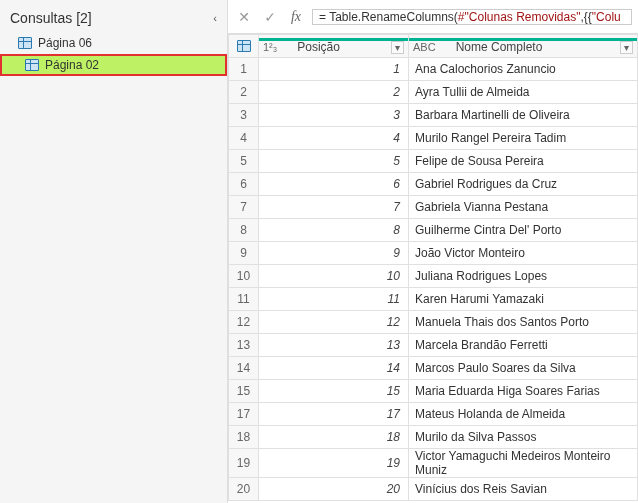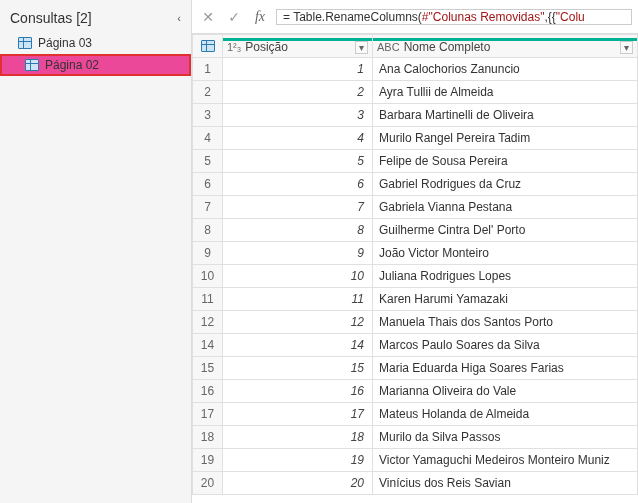--- a/index.html
+++ b/index.html
@@ -1,39 +1,39 @@
 <!DOCTYPE html>
 <html><head>
 <meta charset="utf-8">
 <style>
 * { box-sizing: border-box; margin: 0; padding: 0; font-family: "Segoe UI", Tahoma, sans-serif; }
 body { width: 638px; height: 503px; overflow: hidden; background: #fff; display: flex; font-size: 12px; color: #333; }
-.sidebar { width: 192px; border-right: 1px solid #ddd; background: #f5f5f5; padding-top: 6px; }
+.sidebar { width: 228px; border-right: 1px solid #ddd; background: #f5f5f5; padding-top: 6px; }
 .sidebar-header { display: flex; align-items: center; justify-content: space-between; padding: 4px 10px 6px 10px; font-size: 14px; color: #333; }
 .watermark { color: #bbb; font-size: 10px; padding-left: 10px; margin-top: -4px; margin-bottom: 4px; }
 .query-list { list-style: none; }
 .query-item { display: flex; align-items: center; padding: 4px 10px 4px 18px; gap: 6px; cursor: pointer; }
-.query-item.selected { background: #ec4899; padding-left: 25px; }
+.query-item.selected { background: #bef264; padding-left: 25px; }
 .query-item.highlight { outline: 2px solid #e03030; outline-offset: -2px; }
 .table-icon { display: inline-block; width: 14px; height: 12px; border: 1px solid #2a7ab0; border-radius: 1px; position: relative; background: #cde4f7; }
 .table-icon::before { content: ""; position: absolute; top: 3px; left: 0; right: 0; height: 1px; background: #2a7ab0; }
 .table-icon::after { content: ""; position: absolute; top: 0; bottom: 0; left: 4px; width: 1px; background: #2a7ab0; }
 .chev { font-size: 11px; color: #555; }
 .main { flex: 1; display: flex; flex-direction: column; overflow: hidden; }
 .formula-bar { display: flex; align-items: center; height: 34px; border-bottom: 1px solid #ddd; padding: 0 6px; gap: 6px; }
 .fb-btn { width: 20px; height: 20px; display: flex; align-items: center; justify-content: center; color: #999; font-size: 14px; }
 .fb-btn.fx { font-style: italic; font-family: Georgia, serif; color: #666; }
 .fb-input { flex: 1; border: 1px solid #ccc; height: 16px; padding: 0 6px; font-family: Consolas, monospace; font-size: 12px; white-space: nowrap; overflow: hidden; display: flex; align-items: center; }
 .fb-input .q { color: #a31515; }
 .fb-input .op { color: #333; }
 .grid-wrap { flex: 1; overflow: hidden; }
 .grid { border-collapse: collapse; width: 100%; }
 .grid th, .grid td { border: 1px solid #e0e0e0; height: 23px; }
 .grid thead th { background: #f7f7f7; font-weight: normal; text-align: left; position: relative; }
-.hdr-cell { display: flex; align-items: center; gap: 4px; padding: 0 4px; height: 16px; }
+.hdr-cell { display: flex; align-items: center; gap: 20px; padding: 0 4px; height: 16px; }
 .hdr-cell .type { color: #666; font-size: 11px; }
 .hdr-cell .name { flex: 1; color: #444; }
 .hdr-cell .dd { color: #666; font-size: 10px; border: 1px solid #ccc; padding: 0 3px; background: #fafafa; }
 th.corner { width: 30px; background: #f0f0f0; }
 th.corner .hdr-cell { justify-content: center; }
 th.selected { background: #fbe8a6; }
 th.selected .hdr-cell { border-top: 3px solid #00b294; margin-top: -1px; }
 th.col2 .hdr-cell { border-top: 3px solid #00b294; margin-top: -1px; }
 .rownum { width: 30px; text-align: center; color: #666; background: #f7f7f7; }
 .posicao { text-align: right; padding-right: 8px; font-style: italic; color: #444; width: 150px; }
@@ -43,21 +43,21 @@
 <body>
 
 <div class="sidebar">
   <div class="sidebar-header">
     <span>Consultas [2]</span>
     <span class="chev">‹</span>
   </div>
   <ul class="query-list">
     <li class="query-item">
       <span class="table-icon"></span>
-      <span>Página 03</span>
+      <span>Página 06</span>
     </li>
     <li class="query-item selected highlight">
       <span class="table-icon"></span>
       <span>Página 02</span>
     </li>
   </ul>
 </div>
 
 <div class="main">
   <div class="formula-bar">
@@ -152,33 +152,33 @@
             <td class="rownum">11</td>
             <td class="posicao">11</td>
             <td class="nome">Karen Harumi Yamazaki</td>
           </tr>
           <tr>
             <td class="rownum">12</td>
             <td class="posicao">12</td>
             <td class="nome">Manuela Thais dos Santos Porto</td>
           </tr>
           <tr>
+            <td class="rownum">13</td>
+            <td class="posicao">13</td>
+            <td class="nome">Marcela Brandão Ferretti</td>
+          </tr>
+          <tr>
             <td class="rownum">14</td>
             <td class="posicao">14</td>
             <td class="nome">Marcos Paulo Soares da Silva</td>
           </tr>
           <tr>
             <td class="rownum">15</td>
             <td class="posicao">15</td>
             <td class="nome">Maria Eduarda Higa Soares Farias</td>
-          </tr>
-          <tr>
-            <td class="rownum">16</td>
-            <td class="posicao">16</td>
-            <td class="nome">Marianna Oliveira do Vale</td>
           </tr>
           <tr>
             <td class="rownum">17</td>
             <td class="posicao">17</td>
             <td class="nome">Mateus Holanda de Almeida</td>
           </tr>
           <tr>
             <td class="rownum">18</td>
             <td class="posicao">18</td>
             <td class="nome">Murilo da Silva Passos</td>

